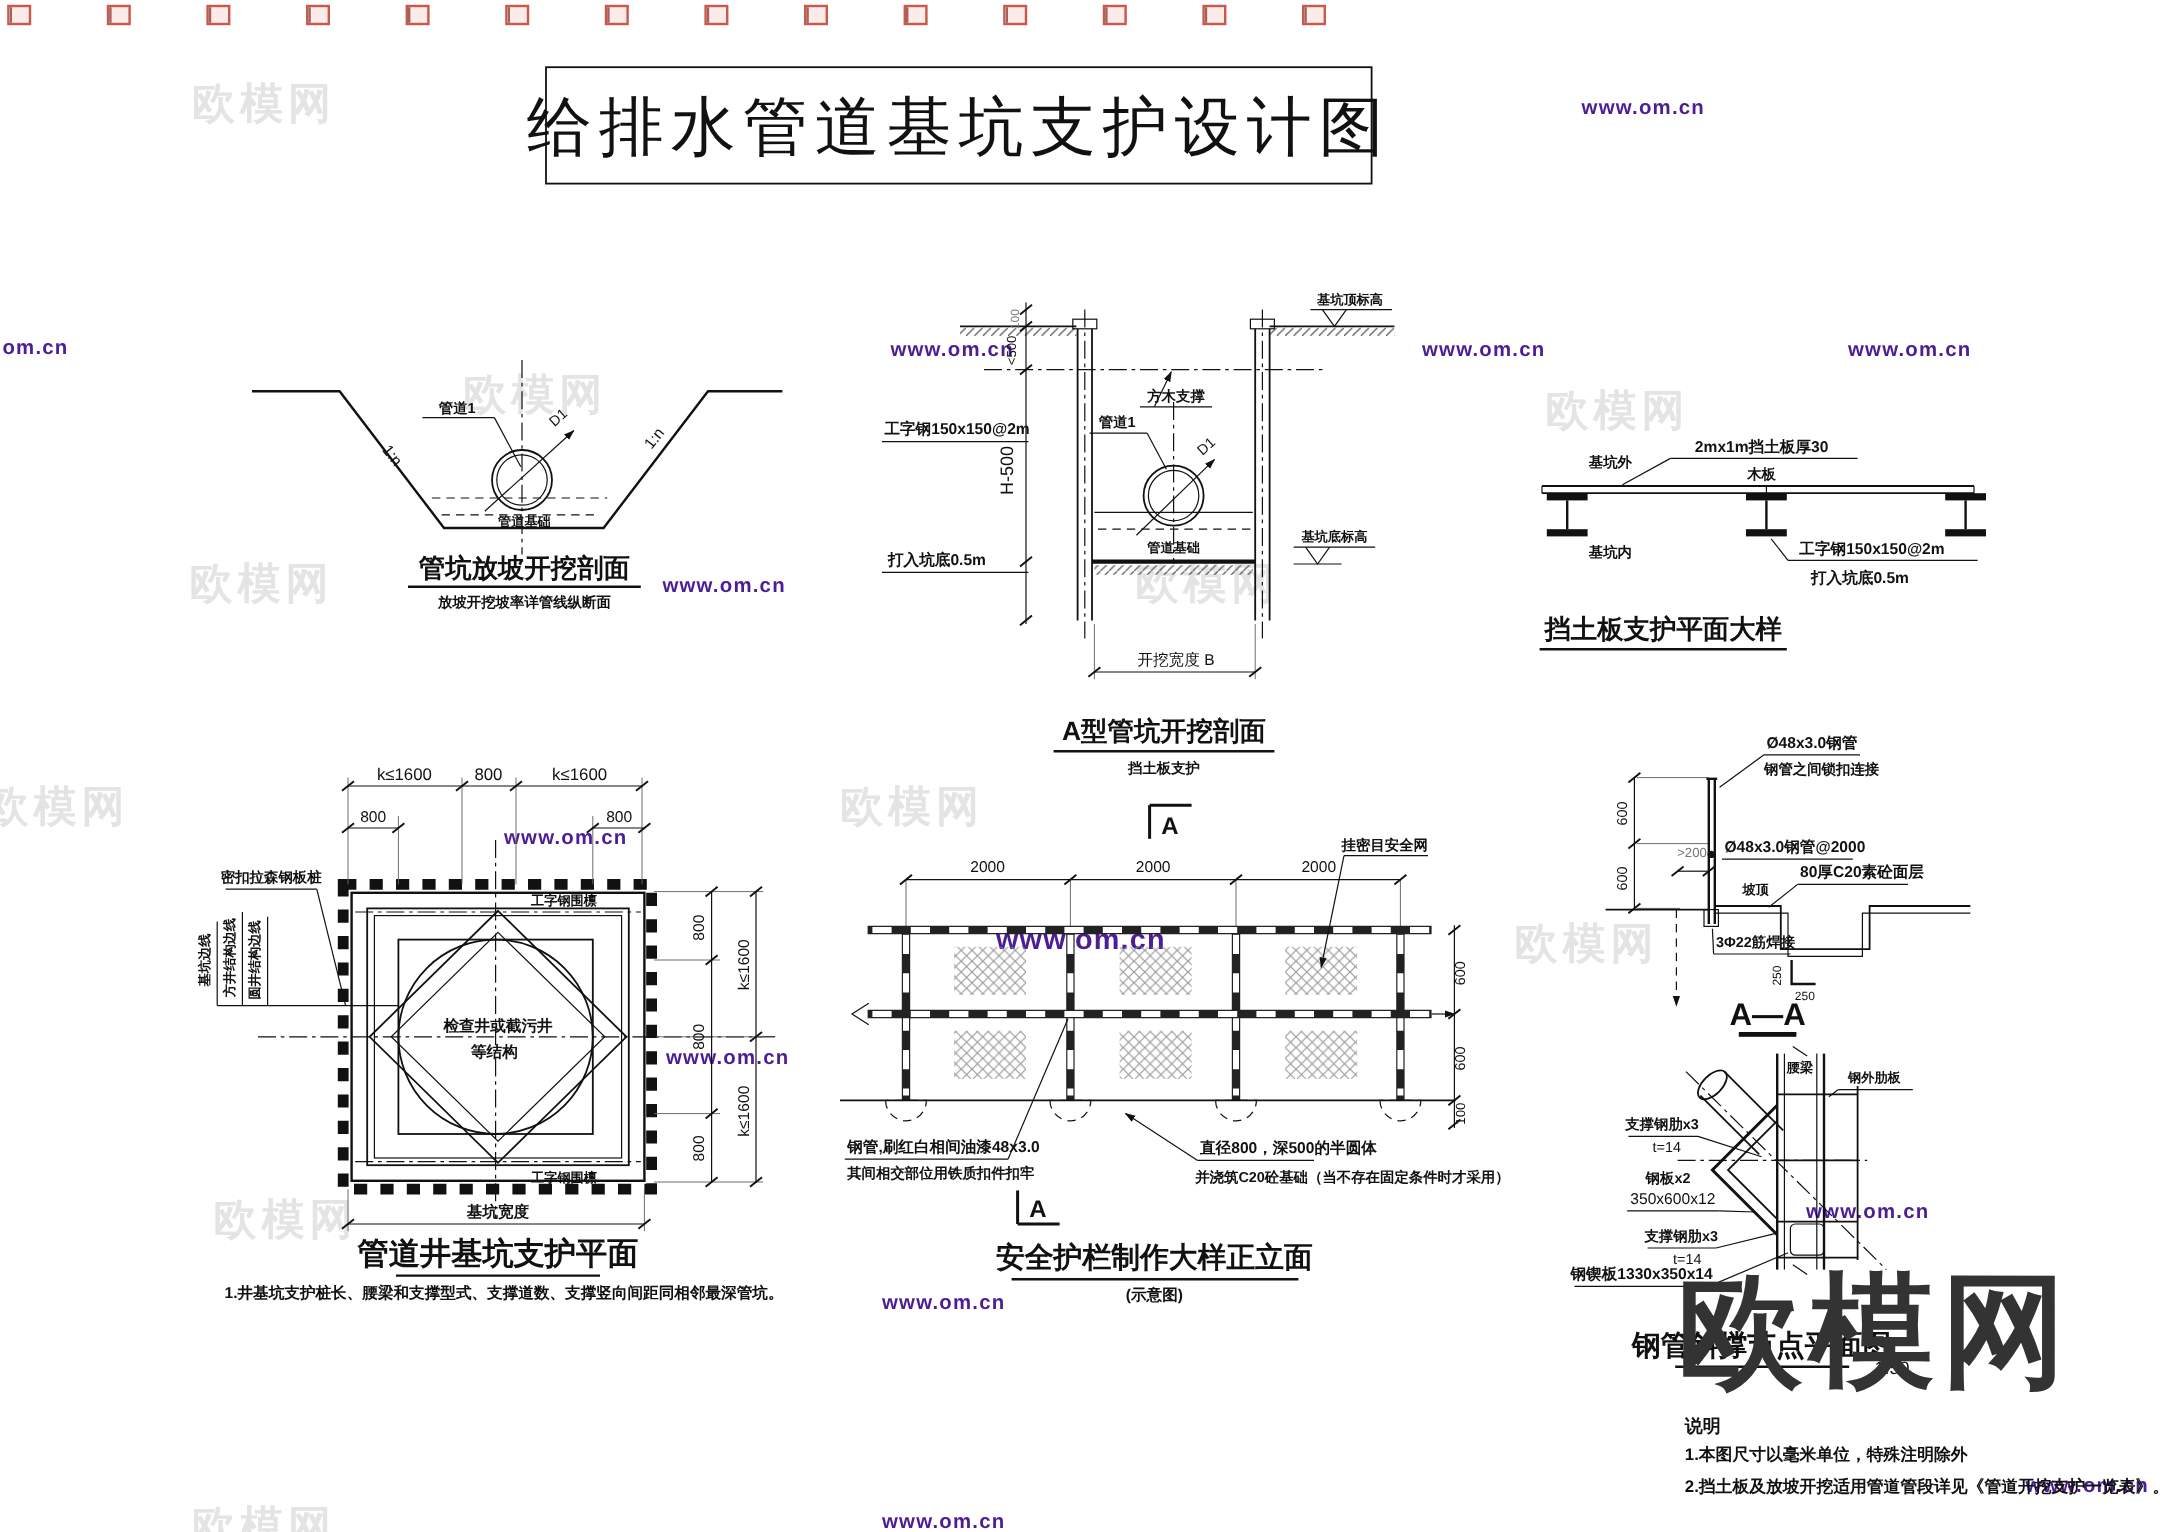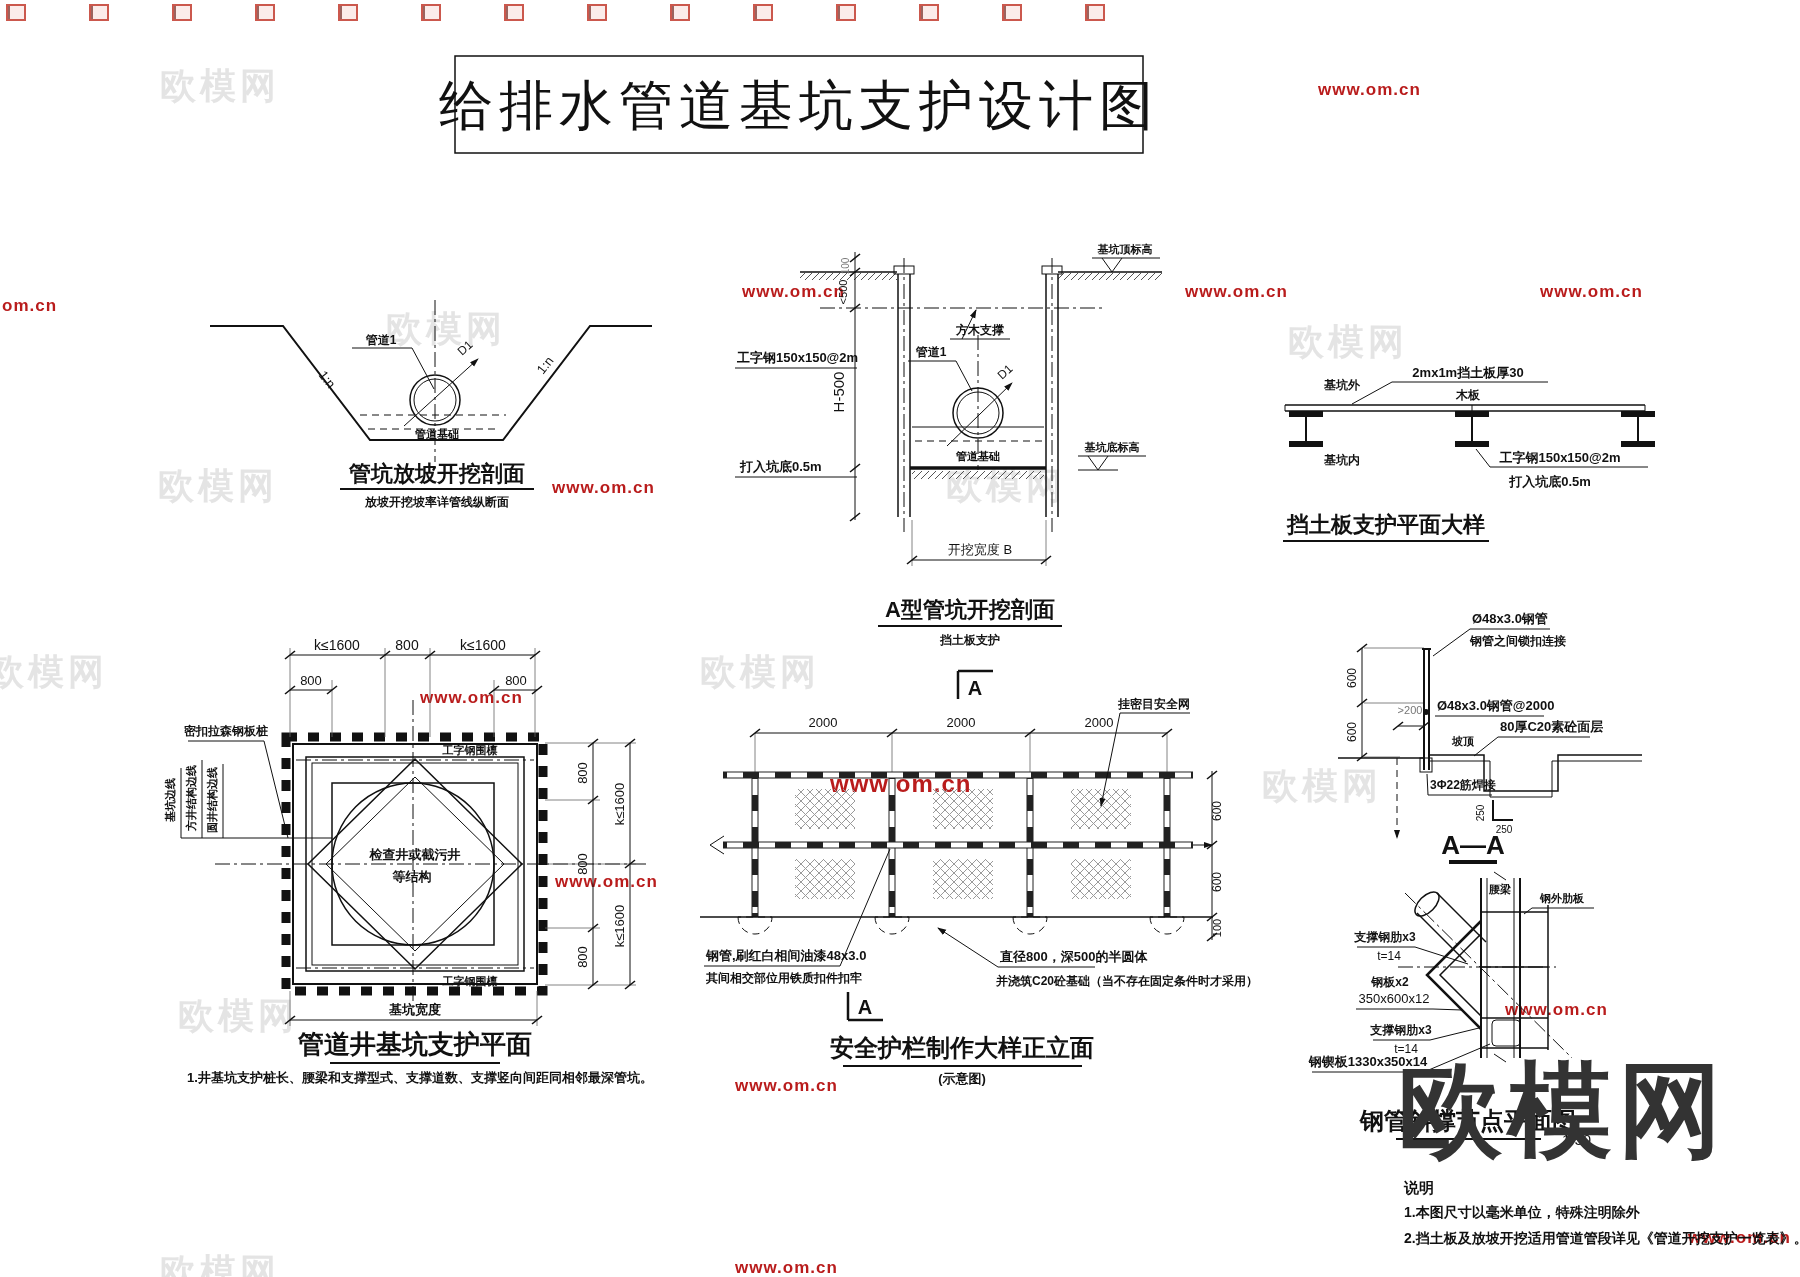--- a/index.html
+++ b/index.html
@@ -1,19 +1,19 @@
 <!DOCTYPE html>
 <html><head>
 <meta charset="utf-8">
 <style>
   html,body{margin:0;padding:0;background:#f2f2f2;}
   .page{position:relative;width:1800px;height:1277px;background:#ffffff;overflow:hidden;
         font-family:"Liberation Sans",sans-serif;}
   .wm-layer{position:absolute;inset:0;z-index:1;pointer-events:none;}
-  .wm{position:absolute;color:#b91c1c;font-weight:bold;white-space:nowrap;}
+  .wm{position:absolute;color:#4c1d95;font-weight:bold;white-space:nowrap;}
   .wm.outline{color:#e4e4e4;}
   .wm-url{font-size:17px;letter-spacing:1px;}
   .wm-brand{font-size:36px;letter-spacing:4px;}
   .logo-row{position:absolute;top:4px;left:6px;z-index:2;display:flex;gap:63px;}
   .mini-logo{width:16px;height:13px;border:2px solid #c23b2e;background:#fbe9e7;opacity:.85;
              box-shadow:2px 0 0 #8a4a44 inset;}
   svg.draw{position:absolute;left:0;top:0;z-index:3;}
   .t{font-family:"Liberation Sans",sans-serif;fill:#111;}
   .b{font-weight:bold;}
   .mid{text-anchor:middle;}
@@ -42,21 +42,21 @@
 
 <div class="page">
 
   <div class="wm-layer">
     <div class="wm wm-brand outline" style="left:160px;top:62px">欧模网</div>
     <div class="wm wm-url" style="left:1318px;top:80px">www.om.cn</div>
     <div class="wm wm-brand outline" style="left:386px;top:305px">欧模网</div>
     <div class="wm wm-url" style="left:742px;top:282px">www.om.cn</div>
     <div class="wm wm-url" style="left:1185px;top:282px">www.om.cn</div>
     <div class="wm wm-url" style="left:1540px;top:282px">www.om.cn</div>
-    <div class="wm wm-url" style="left:2px;top:296px">om.cn</div>
+    <div class="wm wm-url" style="left:2px;top:280px">om.cn</div>
     <div class="wm wm-brand outline" style="left:158px;top:462px">欧模网</div>
     <div class="wm wm-url" style="left:552px;top:478px">www.om.cn</div>
     <div class="wm wm-brand outline" style="left:946px;top:462px">欧模网</div>
     <div class="wm wm-brand outline" style="left:1288px;top:318px">欧模网</div>
     <div class="wm wm-brand outline" style="left:-12px;top:648px">欧模网</div>
     <div class="wm wm-url" style="left:420px;top:688px">www.om.cn</div>
     <div class="wm wm-brand outline" style="left:700px;top:648px">欧模网</div>
     <div class="wm wm-brand outline" style="left:1262px;top:762px">欧模网</div>
     <div class="wm wm-url" style="left:830px;top:770px;font-size:24px">www.om.cn</div>
     <div class="wm wm-brand outline" style="left:178px;top:992px">欧模网</div>

